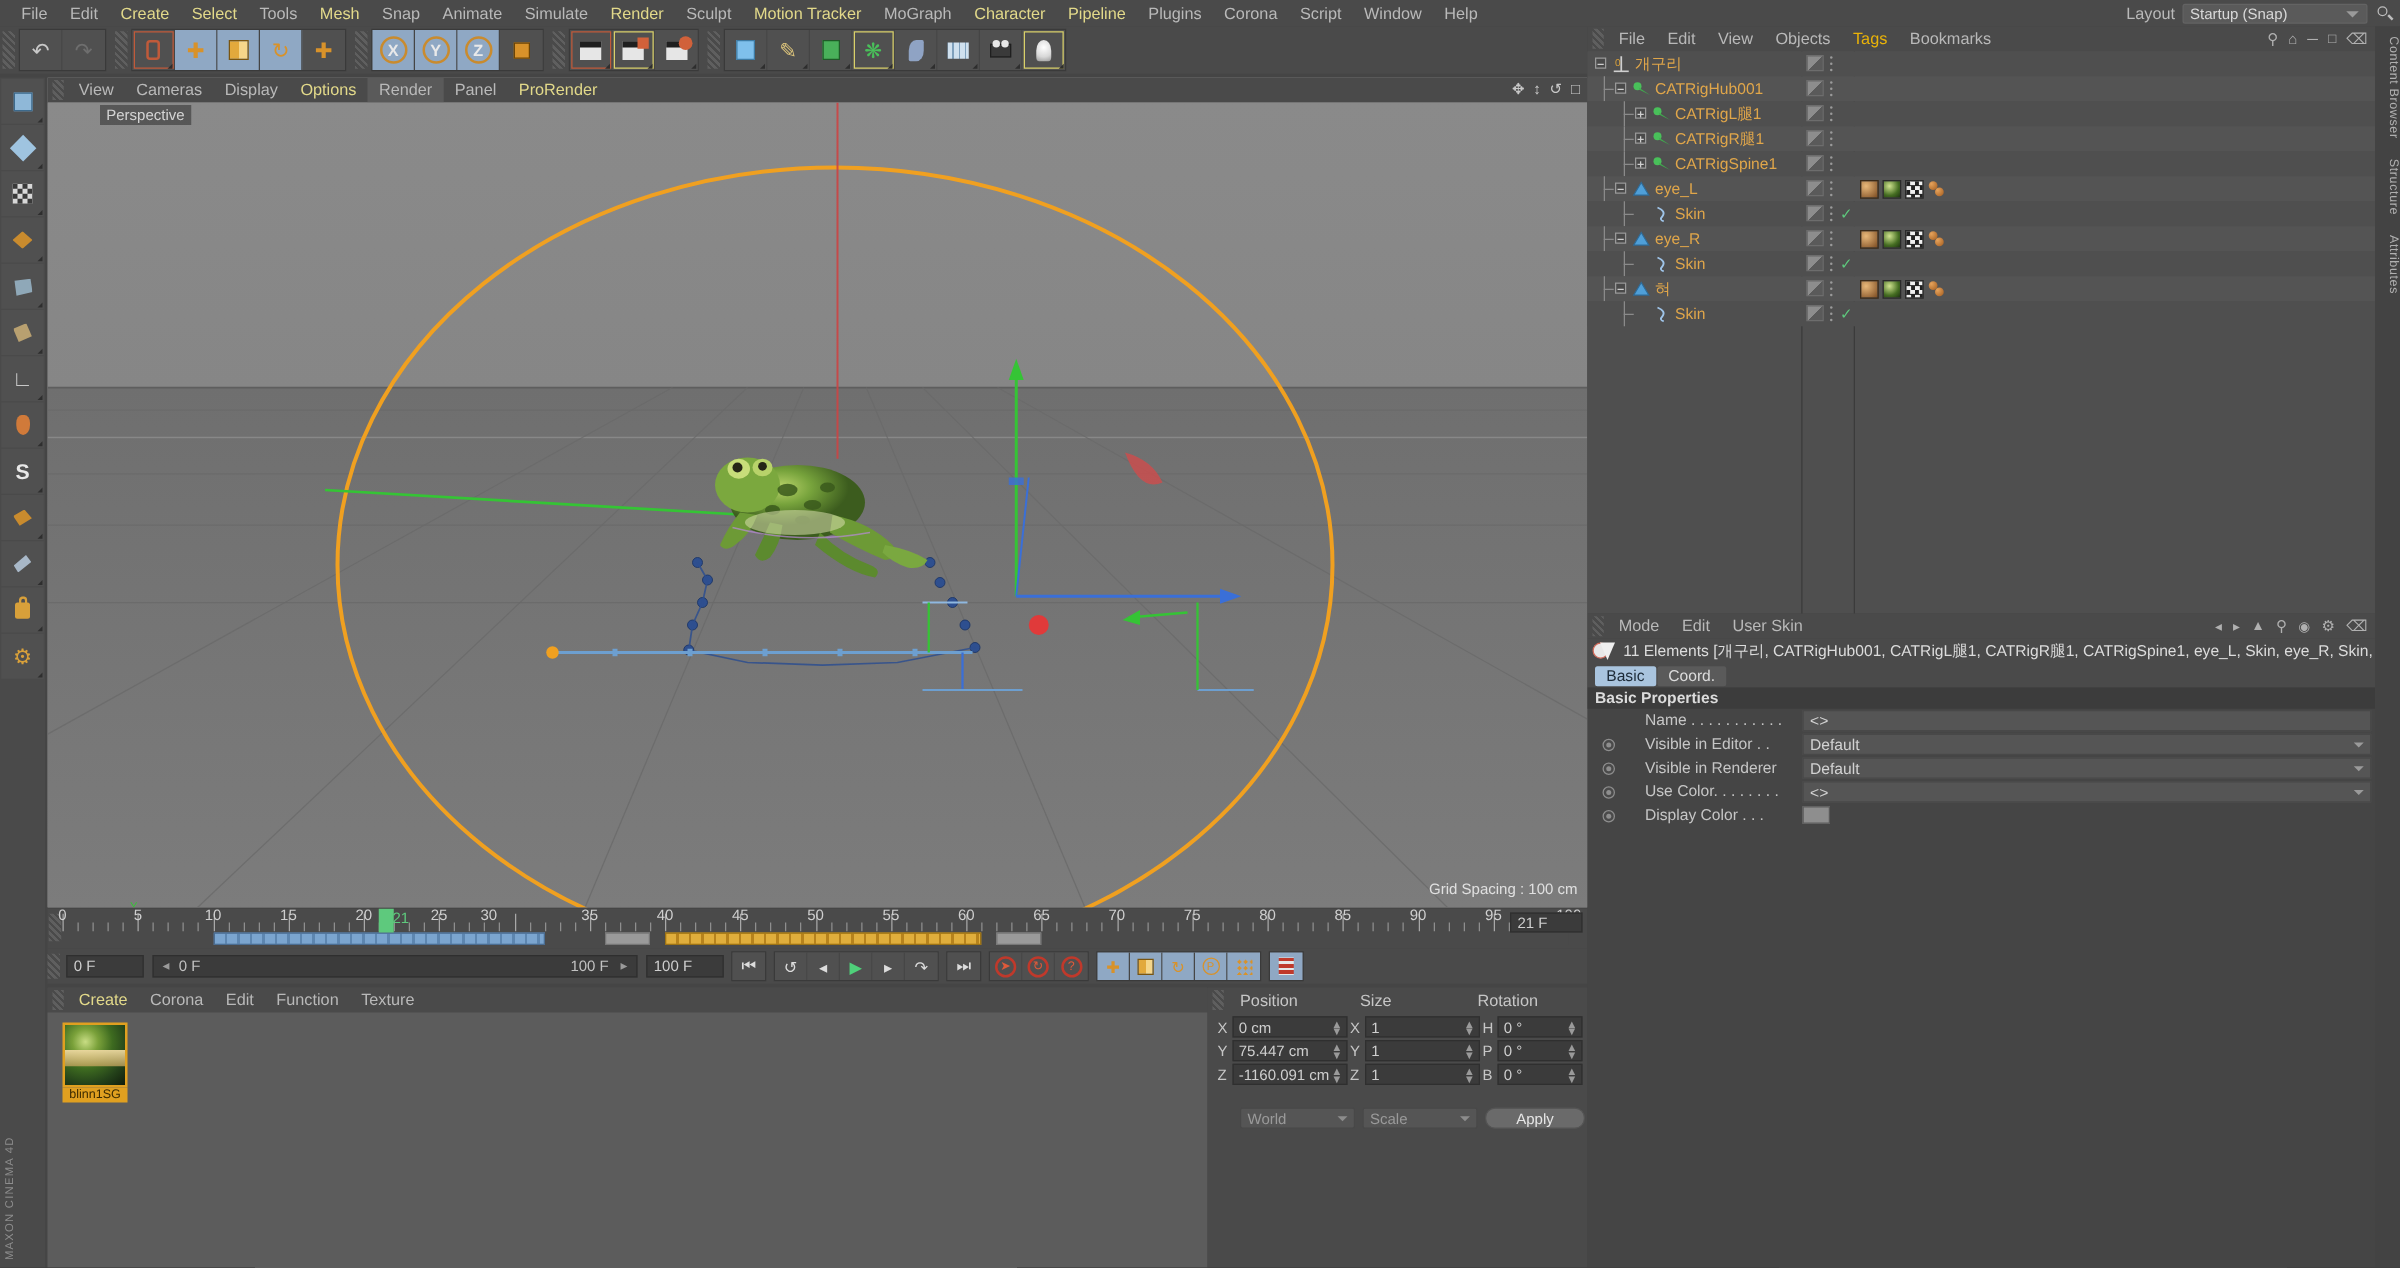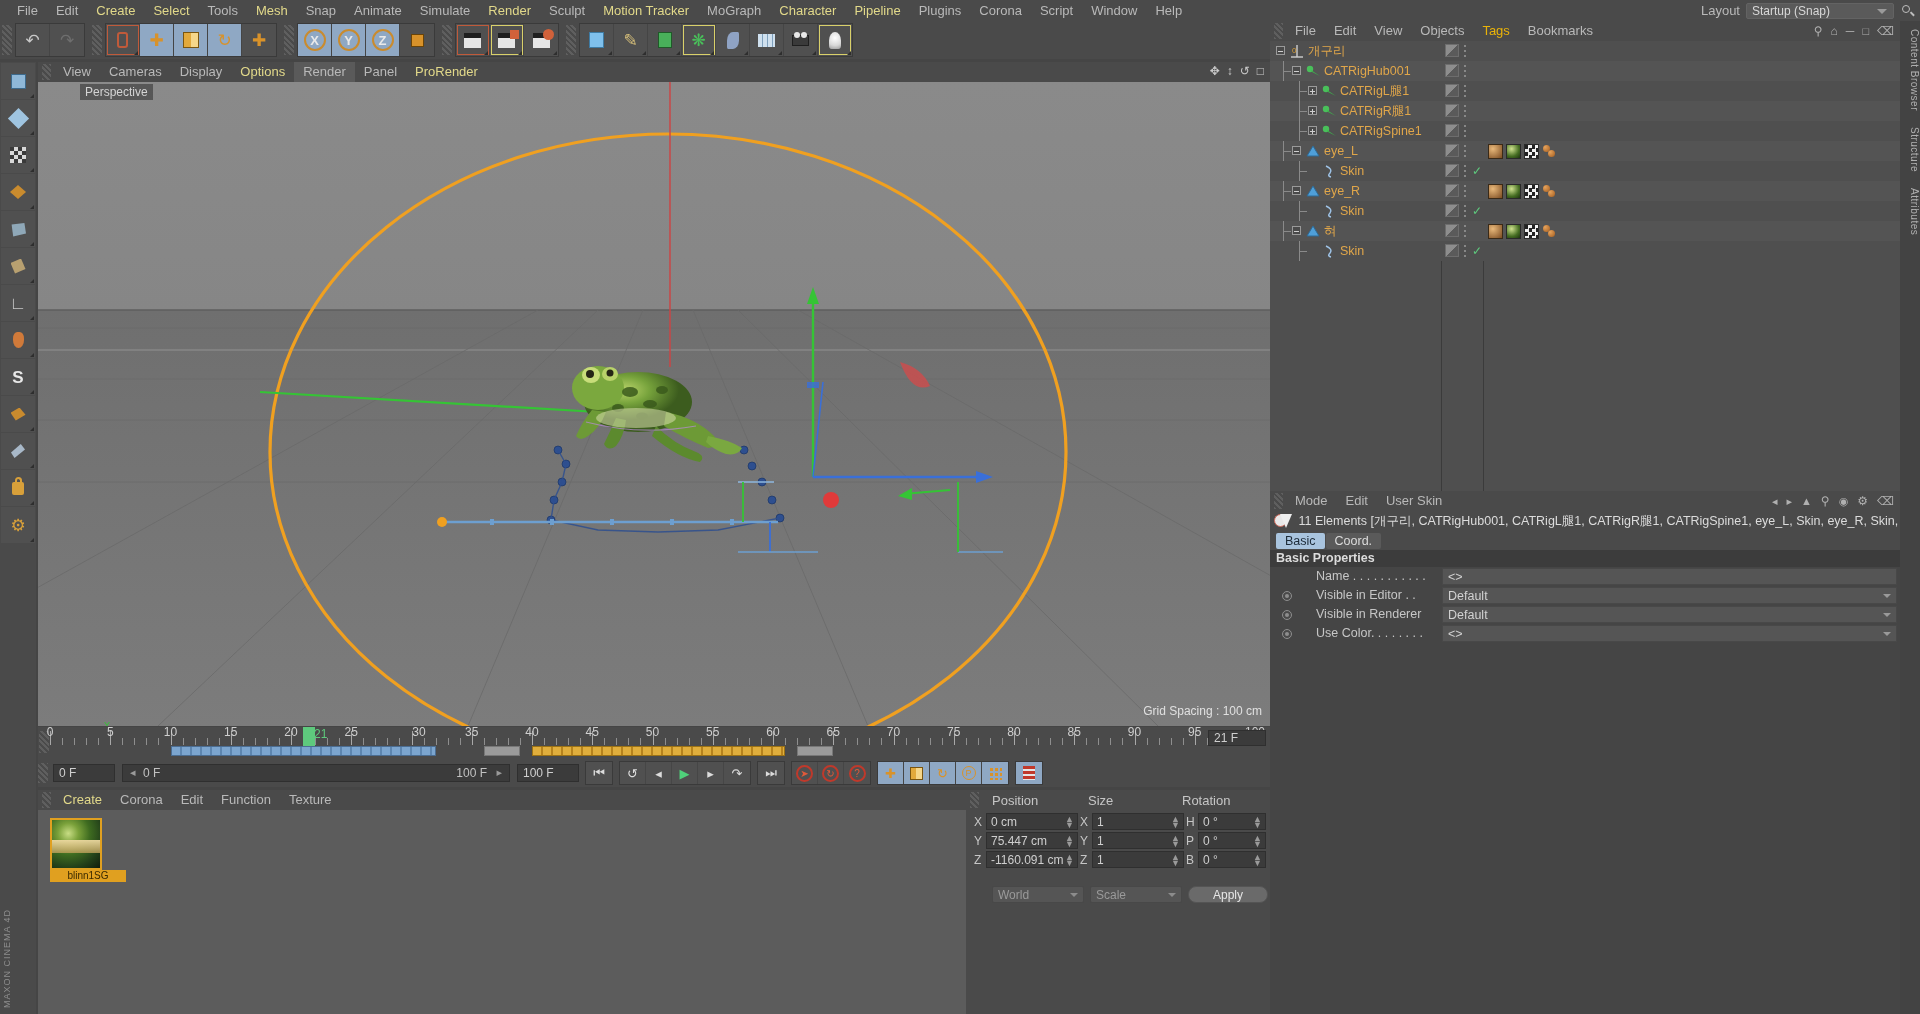--- a/index.html
+++ b/index.html
@@ -110,21 +110,21 @@
   .mm-menu{height:20px;display:flex;align-items:center;padding-left:4px;background:#4a4a4a;}
   .mm-menu .mi{padding:0 9px;font-size:13px;color:#b9b9b9;line-height:20px;}
   .mm-menu .mi.hl{color:#e2d98a;}
   .mm-body{position:absolute;left:0;top:20px;width:928px;height:204px;background:#5c5c5c;}
   .mat{position:absolute;left:12px;top:8px;width:52px;}
   .mat-sw{width:52px;height:52px;border:2px solid #e0a020;
     background:radial-gradient(circle at 34% 28%, #c8dd84 0%, #7aa13a 22%, #3e6b20 46%, #24421a 72%, #101c0c 100%);
     position:relative;overflow:hidden;}
   .mat-sw::after{content:"";position:absolute;left:0;top:42%;width:100%;height:26%;
     background:linear-gradient(180deg,rgba(236,216,160,.95),rgba(190,160,90,.8));}
-  .mat-lbl{width:76px;background:#e0a020;color:#3a2a00;font-size:10px;text-align:center;
+  .mat-lbl{width:52px;background:#e0a020;color:#3a2a00;font-size:10px;text-align:center;
     line-height:12px;overflow:hidden;white-space:nowrap;}
 
   
   .coords{position:absolute;left:966px;top:790px;width:304px;height:224px;background:#4a4a4a;}
   .cd-head{height:20px;display:flex;align-items:center;padding-left:4px;}
   .cd-head span{font-size:13px;color:#c6c6c6;}
   .cd-col1{position:absolute;left:26px;} .cd-col2{position:absolute;left:122px;} .cd-col3{position:absolute;left:216px;}
   .cd-row{position:absolute;left:0;height:19px;display:flex;align-items:center;}
   .ax{width:11px;font-size:12px;color:#c6c6c6;text-align:left;}
   .cfield{height:17px;background:#3b3b3b;border:1px solid #2f2f2f;color:#cfcfcf;
@@ -684,21 +684,21 @@
         <div class="tl-tick" style="left: 1168.85px;"></div>
         <div class="tl-tick" style="left: 1180.9px;"></div>
         <div class="tl-tick" style="left: 1192.95px;"></div>
         <div class="tl-tickmaj" style="left: 1205px;"></div>
         <div class="tl-num" style="left: 0px;">0</div>
         <div class="tl-num" style="left: 60.25px;">5</div>
         <div class="tl-num" style="left: 120.5px;">10</div>
         <div class="tl-num" style="left: 180.75px;">15</div>
         <div class="tl-num" style="left: 241px;">20</div>
         <div class="tl-num" style="left: 301.25px;">25</div>
-        <div class="tl-num" style="left: 369px;">30</div>
+        <div class="tl-num" style="left: 341px;">30</div>
         <div class="tl-num" style="left: 421.75px;">35</div>
         <div class="tl-num" style="left: 482px;">40</div>
         <div class="tl-num" style="left: 542.25px;">45</div>
         <div class="tl-num" style="left: 602.5px;">50</div>
         <div class="tl-num" style="left: 662.75px;">55</div>
         <div class="tl-num" style="left: 723px;">60</div>
         <div class="tl-num" style="left: 783.25px;">65</div>
         <div class="tl-num" style="left: 843.5px;">70</div>
         <div class="tl-num" style="left: 903.75px;">75</div>
         <div class="tl-num" style="left: 964px;">80</div>
@@ -1132,20 +1132,25 @@
         <div class="prow">
           <div class="pradio"></div>
           <div class="plabel">Visible in Renderer</div>
           <div class="pfield" style="left:172px;width:455px">Default<span class="cv"></span></div>
         </div>
         <div class="prow">
           <div class="pradio"></div>
           <div class="plabel">Use Color. . . . . . . .</div>
           <div class="pfield" style="left:172px;width:455px">&lt;<multiple values="">&gt;<span class="cv"></span></multiple></div>
         </div>
+        <div class="prow">
+          <div class="pradio"></div>
+          <div class="plabel">Display Color . . .</div>
+          <div class="pswatch" style="left:172px"></div>
+        </div>
       </div>
   </div>
 
   <div class="rightedge">
     <div class="redge-tab">Content Browser</div>
     <div class="redge-tab">Structure</div>
     <div class="redge-tab">Attributes</div>
   </div>
 
 </div>

